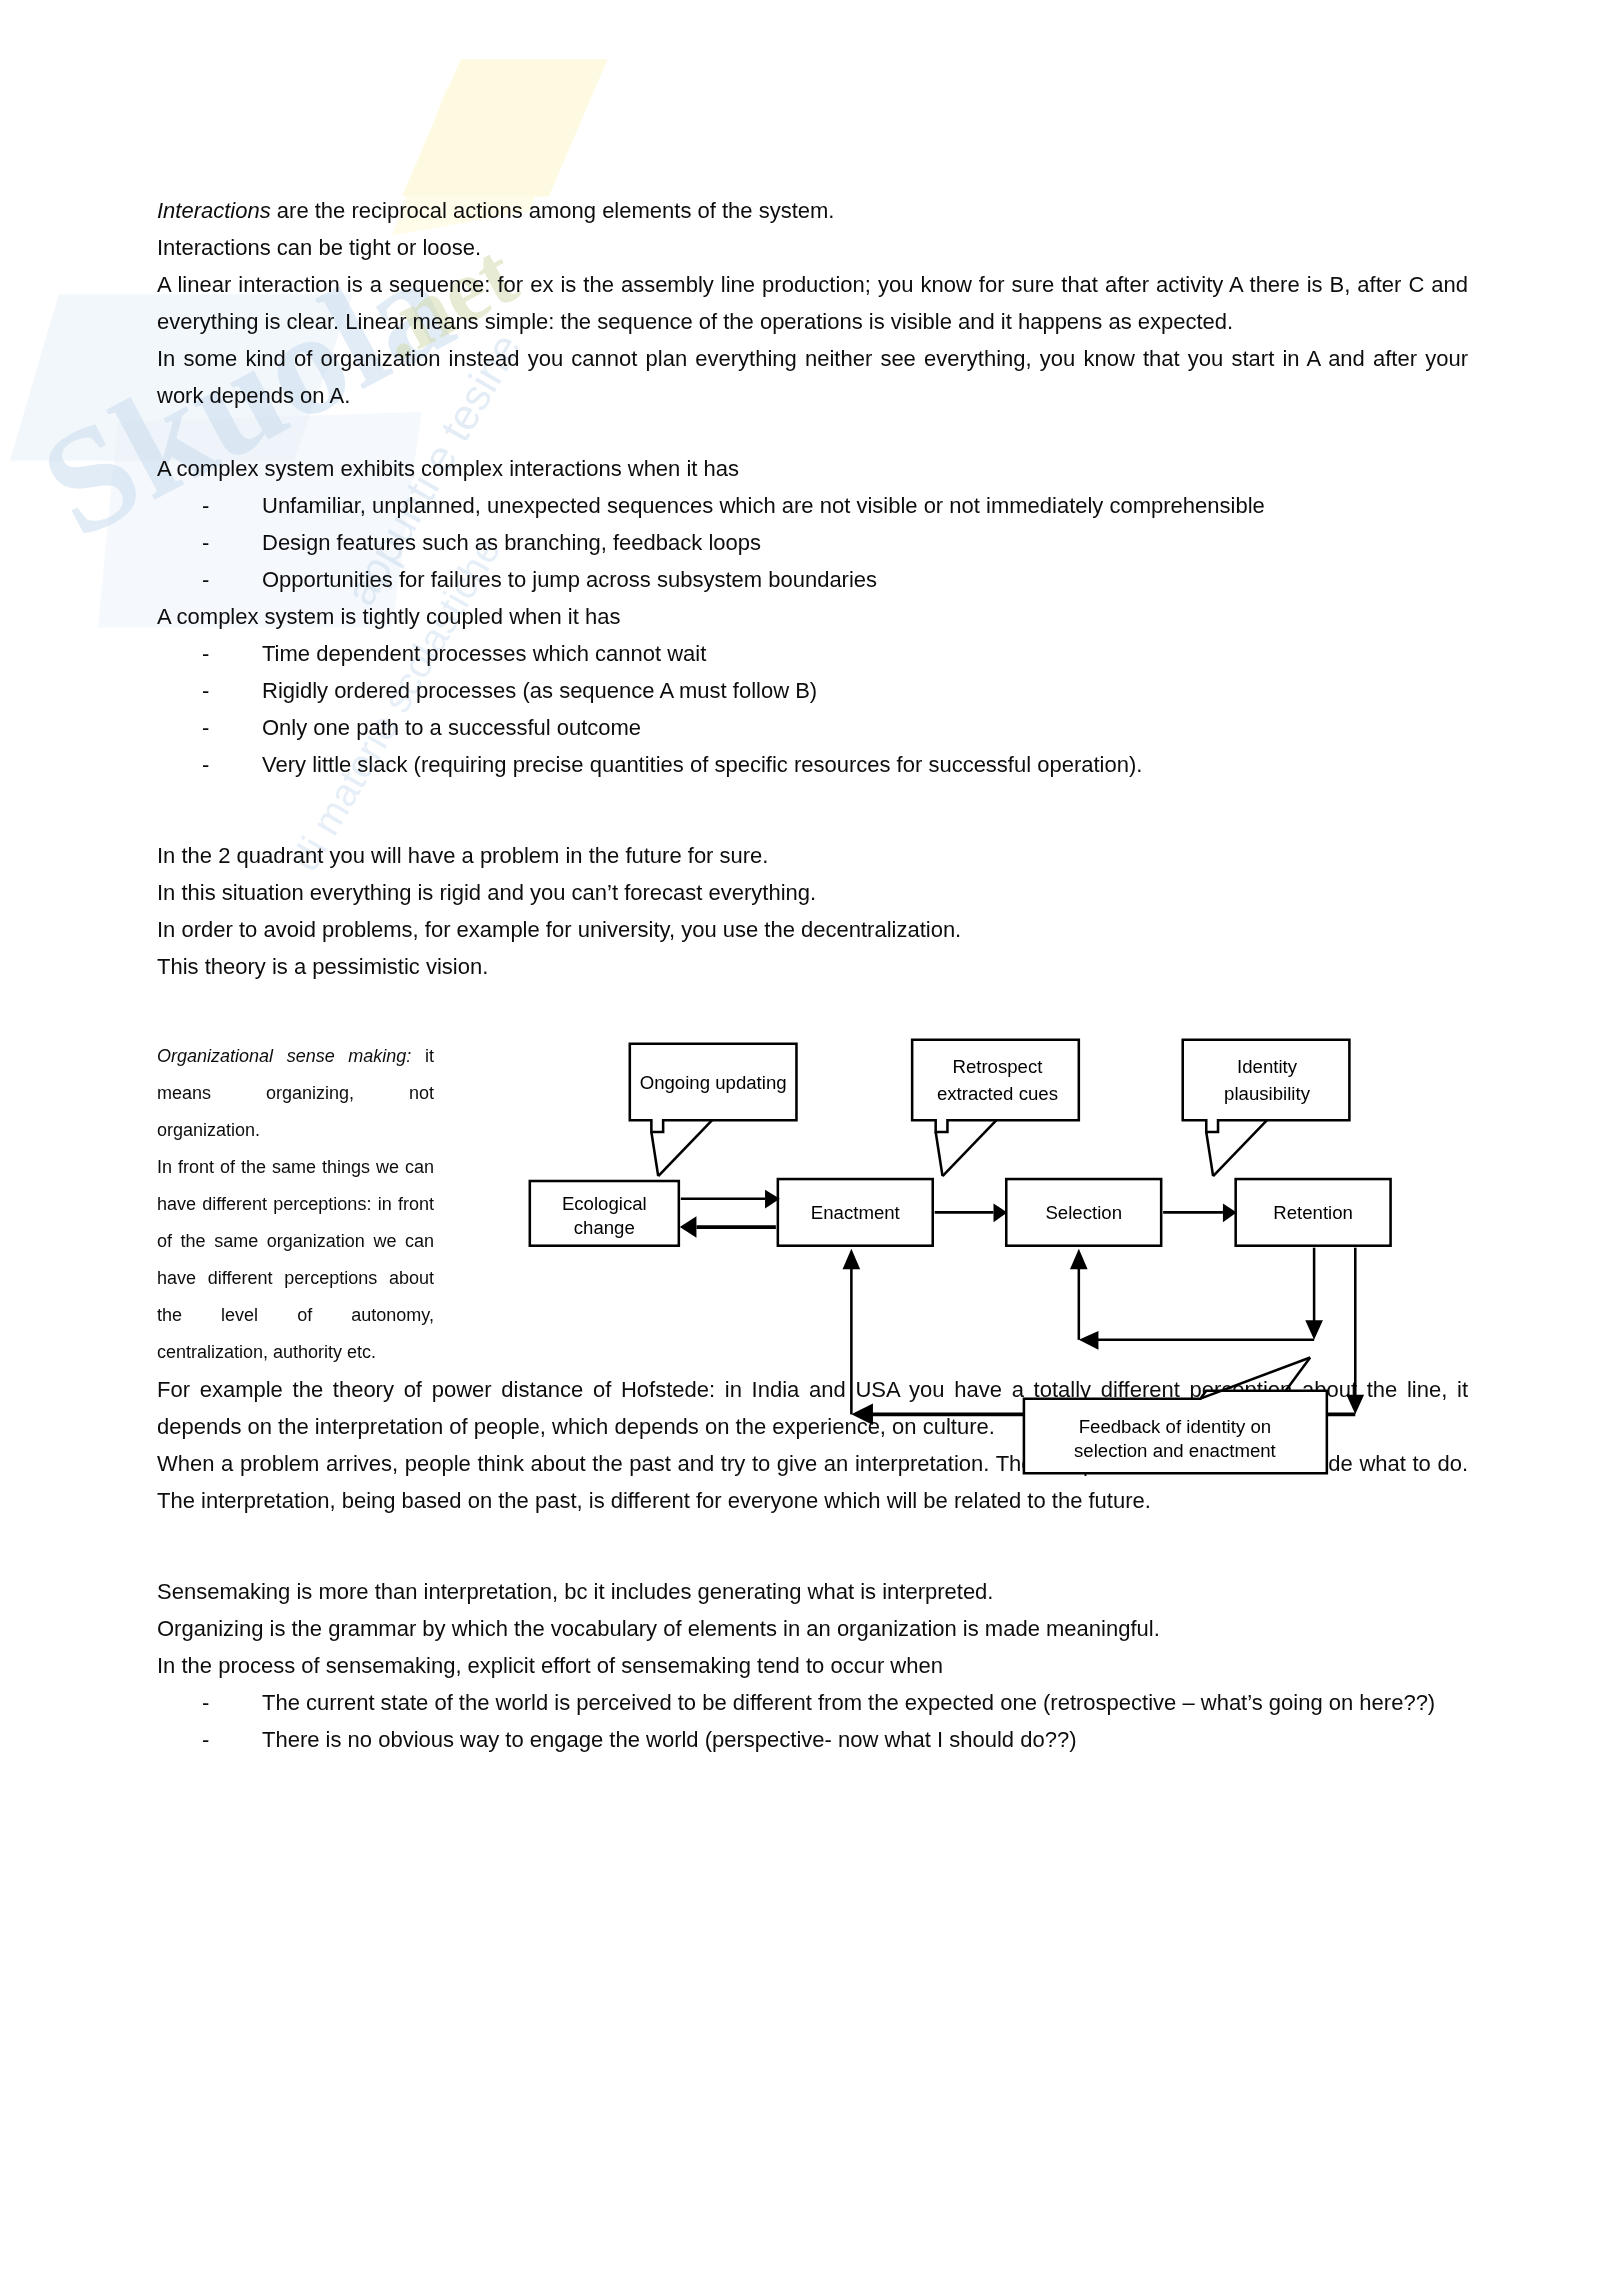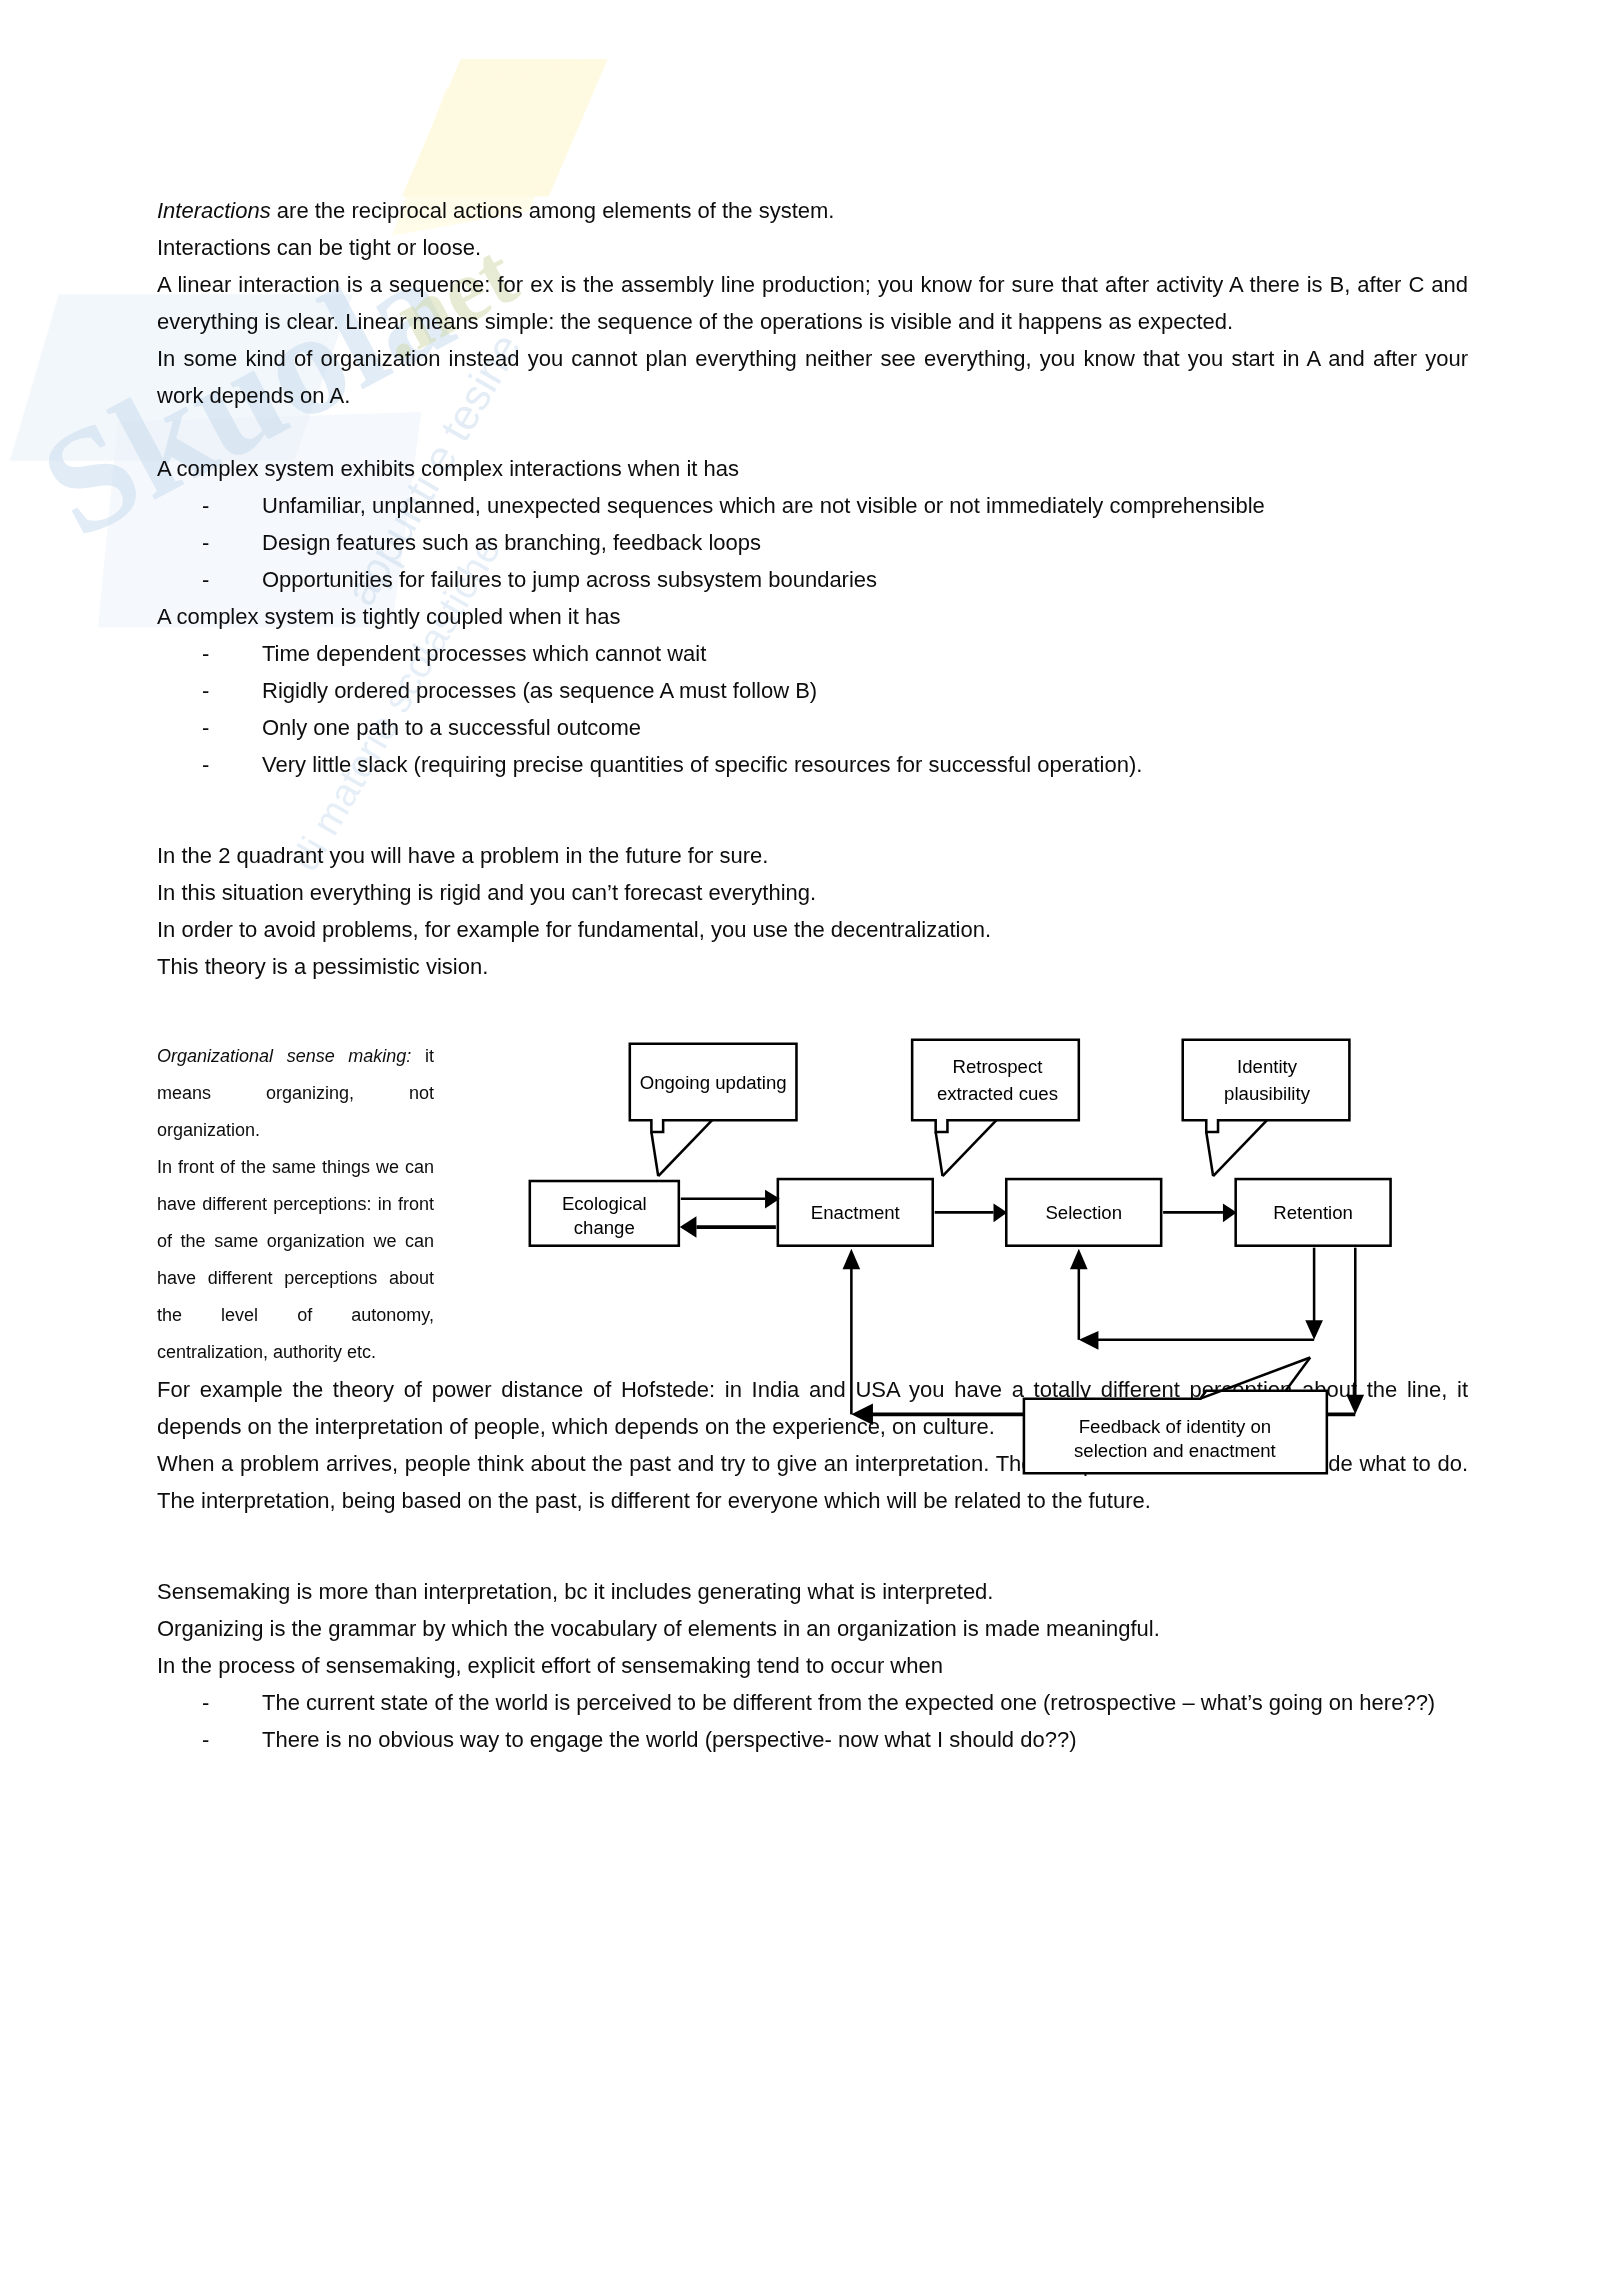--- a/index.html
+++ b/index.html
@@ -153,21 +153,21 @@
       <li class="nojust"><span class="dash">-</span><span>Rigidly ordered processes (as sequence A must follow B)</span></li>
       <li class="nojust"><span class="dash">-</span><span>Only one path to a successful outcome</span></li>
       <li class="nojust"><span class="dash">-</span><span>Very little slack (requiring precise quantities of specific resources for successful operation).</span></li>
     </ul>
 
     <div class="spacer"></div>
     <div class="spacer-sm"></div>
 
     <p class="para nojust">In the 2 quadrant you will have a problem in the future for sure.</p>
     <p class="para nojust">In this situation everything is rigid and you can’t forecast everything.</p>
-    <p class="para nojust">In order to avoid problems, for example for fundamental, you use the decentralization.</p>
+    <p class="para nojust">In order to avoid problems, for example for university, you use the decentralization.</p>
     <p class="para nojust">This theory is a pessimistic vision.</p>
 
     <div class="spacer"></div>
     <div class="spacer-sm"></div>
 
     <div class="twocol">
 
       <div class="leftcol">
         <p><span class="ital">Organizational sense making:</span><span> it means organizing, not organization.</span></p>
         <p>In front of the same things we can have different perceptions: in front of the same organization we can have different perceptions about the level of autonomy, centralization, authority etc.</p>

